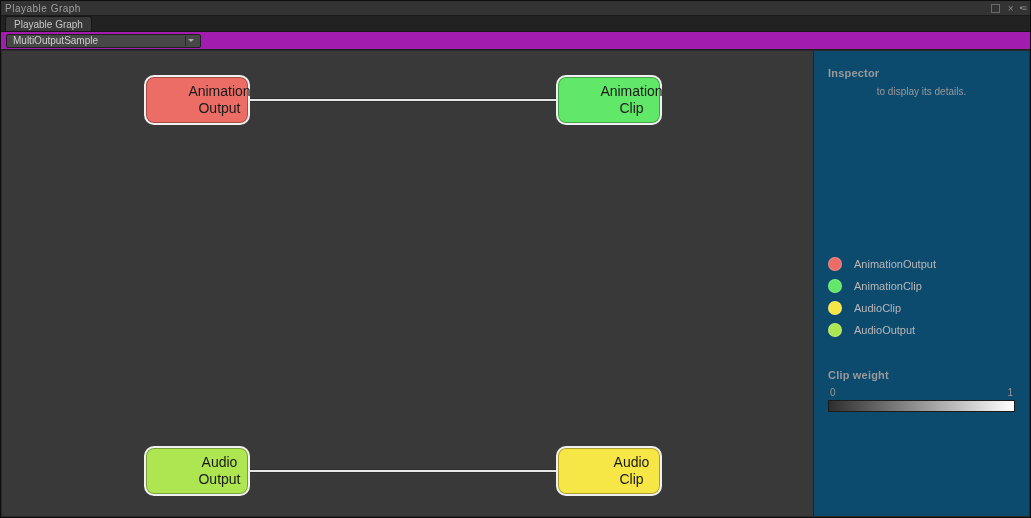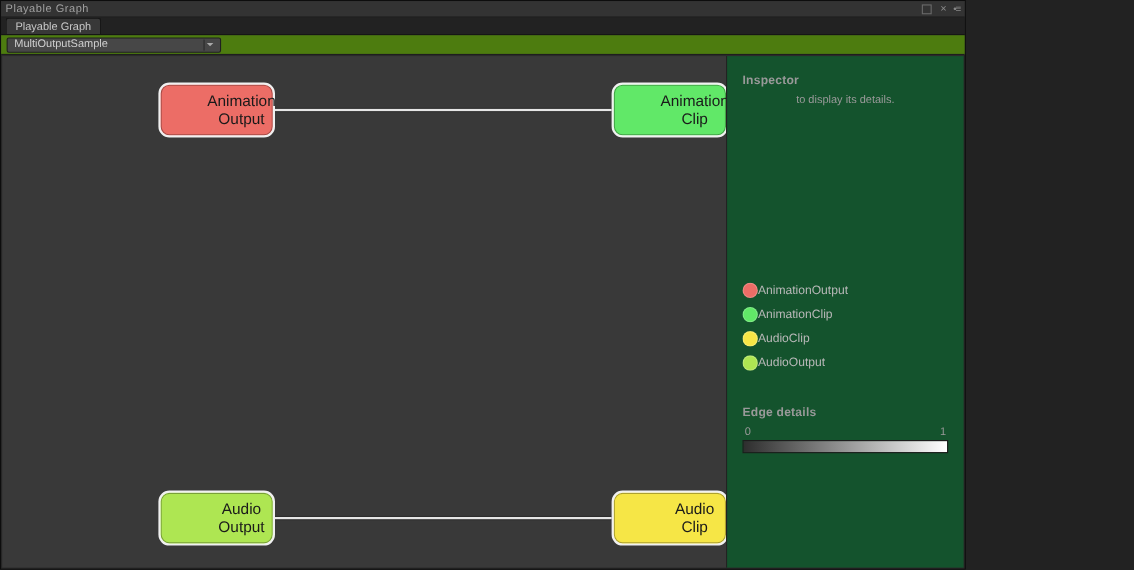--- a/index.html
+++ b/index.html
@@ -6,21 +6,21 @@
   html, body {
     width: 1031px;
     height: 518px;
     font-family: "Segoe UI", Verdana, Arial, sans-serif;
     font-size: 11px;
     background: #222;
     color: #b4b4b4;
     overflow: hidden;
   }
   .window {
-    width: 878px;
+    width: 1031px;
     height: 518px;
     background: #2a2a2a;
     border: 1px solid #0d0d0d;
     position: relative;
   }
   .titlebar {
     height: 15px;
     background: #333333;
     display: flex;
     align-items: center;
@@ -64,21 +64,21 @@
     padding: 1px 8px 0 8px;
     border-top-left-radius: 3px;
     border-top-right-radius: 3px;
     border: 1px solid #161616;
     border-bottom: none;
     display: flex;
     align-items: center;
   }
   .toolbar {
     height: 18px;
-    background: #4d7c0f;
+    background: #a21caf;
     border-bottom: 1px solid #1e1e1e;
     display: flex;
     align-items: center;
     padding: 0 5px;
   }
   .dropdown {
     width: 195px;
     height: 14px;
     background: #474747;
     border: 1px solid #202020;
@@ -114,21 +114,21 @@
     display: flex;
   }
   .graph-area {
     flex: 1;
     background: #393939;
     position: relative;
     overflow: hidden;
   }
   .side-panel {
     width: 216px;
-    background: #14532d;
+    background: #0c4a6e;
     border-left: 1px solid #222;
     padding: 16px 14px;
     display: flex;
     flex-direction: column;
   }
 
   
   .node {
     position: absolute;
     width: 106px;
@@ -167,21 +167,21 @@
     font-size: 10px;
     text-align: center;
     line-height: 14px;
     margin-bottom: 4px;
   }
   .spacer { flex: 0 0 150px; }
   .legend-row {
     display: flex;
     align-items: center;
     height: 22px;
-    gap: 0;
+    gap: 12px;
   }
   .legend-swatch {
     width: 14px; height: 14px;
     border-radius: 50%;
     border: 1.5px solid rgba(255,255,255,0.2);
   }
   .legend-swatch.ring {
     width: 12px; height: 12px;
     border-radius: 50%;
     border: 2.5px solid #e6e6e6;
@@ -273,21 +273,21 @@
       <div class="legend-row">
         <span class="legend-swatch" style="background:#f6e646;"></span>
         <span class="legend-label">AudioClip</span>
       </div>
       <div class="legend-row">
         <span class="legend-swatch" style="background:#aee652;"></span>
         <span class="legend-label">AudioOutput</span>
       </div>
 
       <div class="edge-weight">
-        <div class="sec-title">Edge details</div>
+        <div class="sec-title">Clip weight</div>
         <div class="ew-range">
           <span>0</span>
           <span>1</span>
         </div>
         <div class="ew-bar"></div>
       </div>
 
     </div>
   </div>
 </div>

